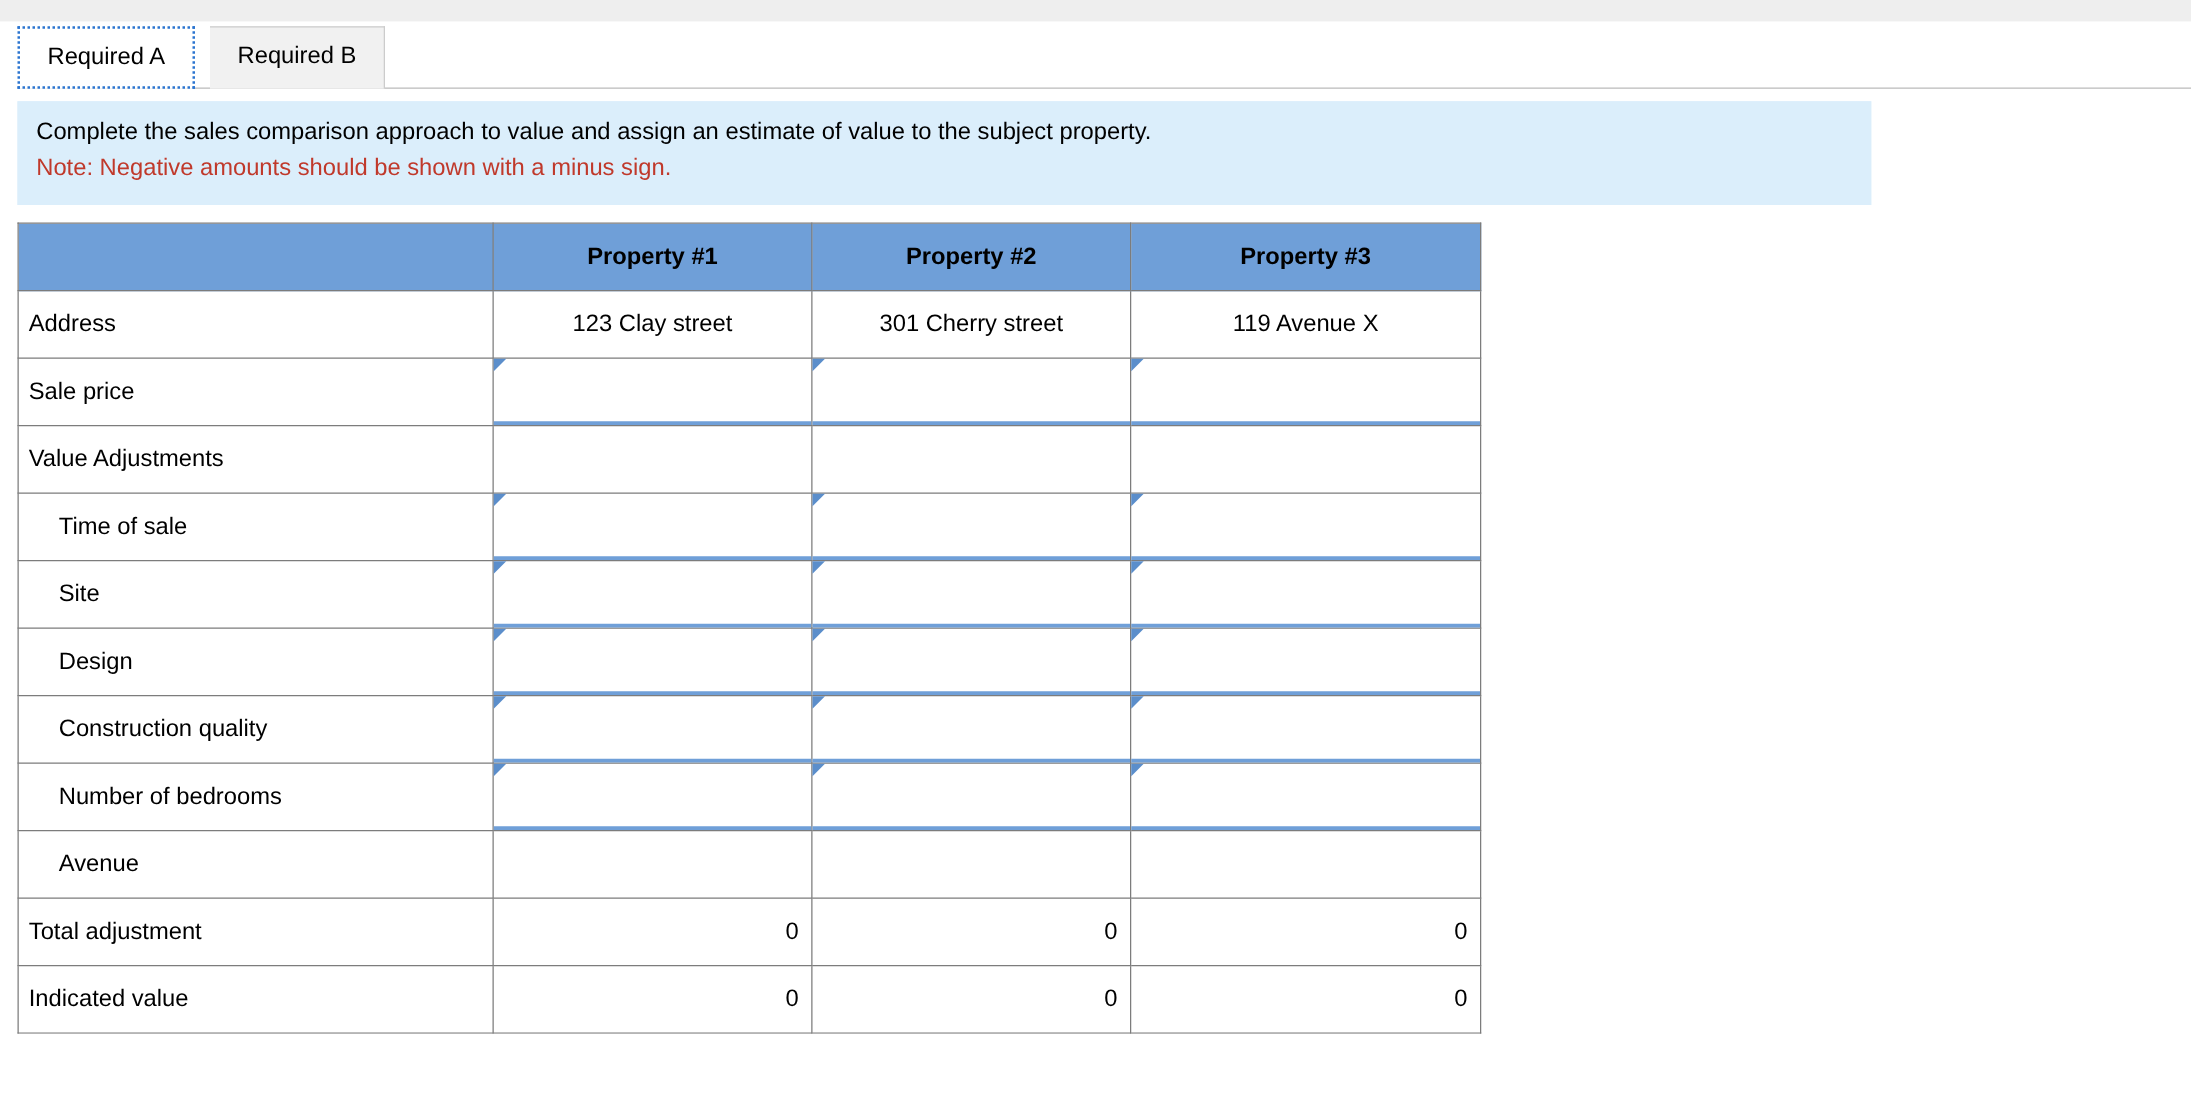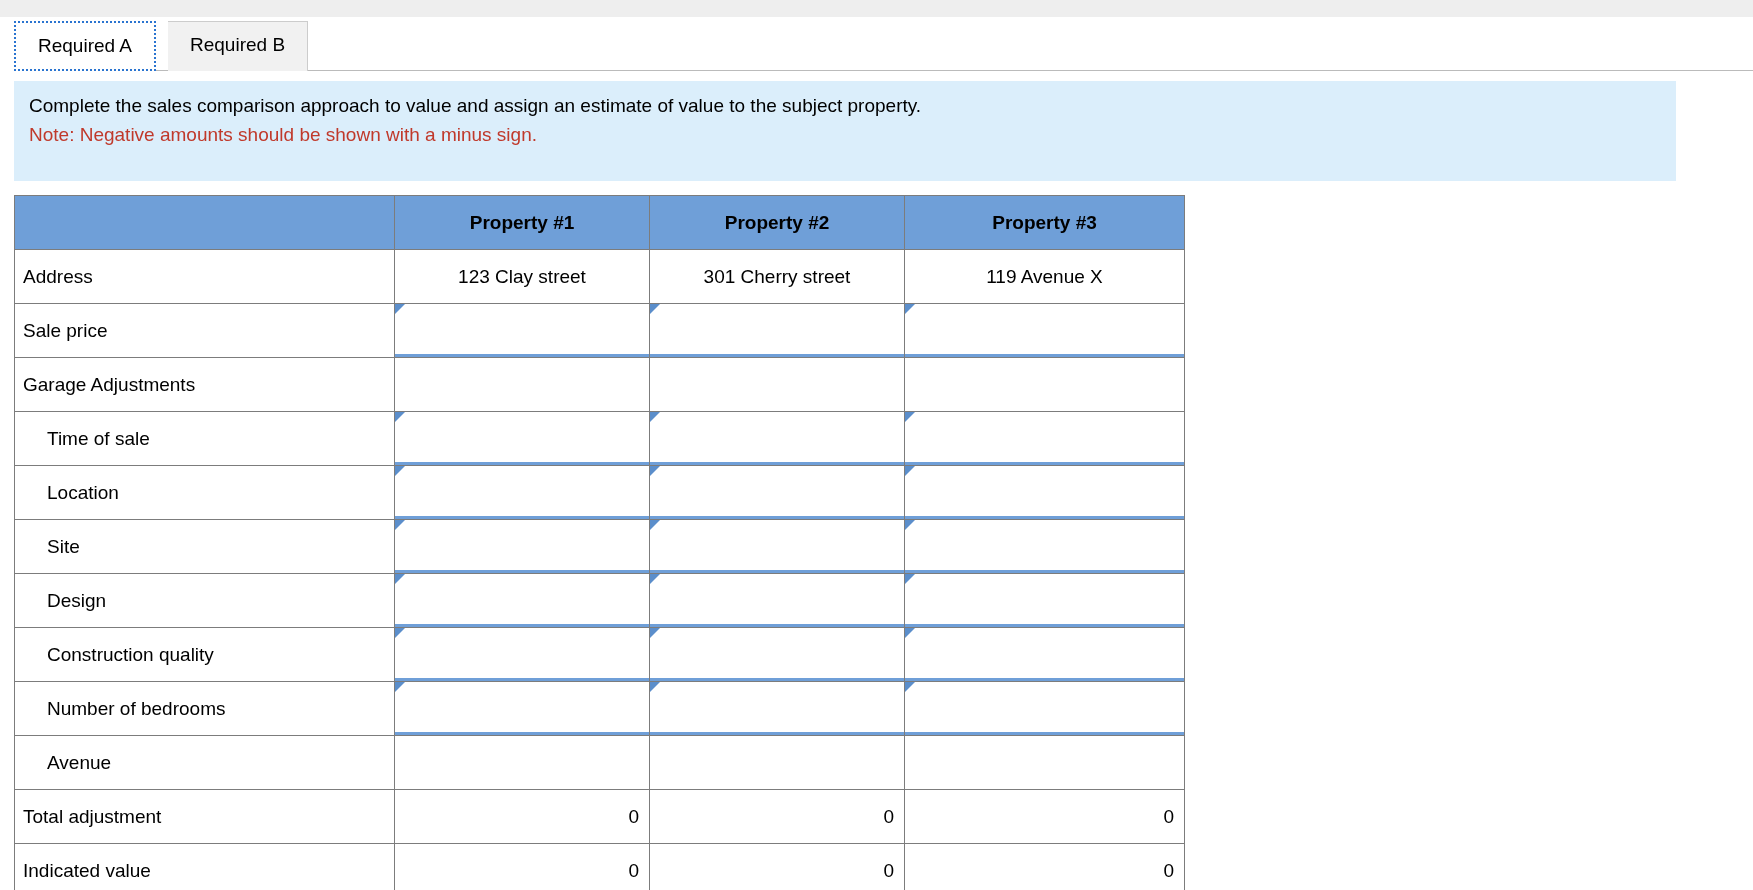--- a/index.html
+++ b/index.html
@@ -4,21 +4,21 @@
 <style>
   html,body{margin:0;padding:0;font-family:Arial,Helvetica,sans-serif;font-size:19px;color:#000;background:#fff}
   .page{width:1753px}
   .topstrip{height:16px;background:#eeeeee;border-bottom:1px solid #eee}
   .content{padding-left:14px}
   .tabs{display:flex;gap:12px;margin-top:4px}
   .tab{padding:12px 22px;font-size:19px;background:#f1f1f1;border:1px solid #ccc;border-bottom:none;cursor:pointer}
   .tab.active{background:#fff;border:2px dotted #2a74d0;position:relative;z-index:2}
   .tab.inactive{border-left:0}
   .tabline{border-bottom:1px solid #bbb;margin-top:-1px}
-  .instructions{background:#dbeefb;padding:10px 14px 31px 14px;border:1px solid #dbeefb;font-family:Verdana,Arial,sans-serif;font-size:19px;line-height:1.5;margin-top:10px;width:1662px;box-sizing:border-box}
+  .instructions{background:#dbeefb;padding:10px 14px 14px 14px;border:1px solid #dbeefb;font-family:Verdana,Arial,sans-serif;font-size:19px;line-height:1.5;margin-top:10px;width:1483px;box-sizing:border-box}
   .instructions .note{color:#c0392b}
   table.grid{border-collapse:collapse;margin-top:14px}
   table.grid td,table.grid th{border:1px solid #7c7c7c;height:54px;box-sizing:border-box;font-size:19px;font-weight:400;font-family:Arial,Helvetica,sans-serif}
   table.grid th{background:#6f9fd8;font-weight:700;text-align:center}
   table.grid td.label{padding:4px 8px;text-align:left}
   table.grid td.sublabel{padding:4px 8px 4px 32px;text-align:left}
   table.grid td.valcell{text-align:center;padding:0}
   table.grid td.numcell{text-align:right;padding:4px 10px 4px 4px}
   .col-label{width:380px}
   .col-p{width:255px}
@@ -72,39 +72,27 @@
               <div class="inputcell marked"><input type="text" style=""></div>
             </td>
       <td class="valcell">
               <div class="inputcell marked"><input type="text" style=""></div>
             </td>
       <td class="valcell">
               <div class="inputcell marked"><input type="text" style=""></div>
             </td>
     </tr>
     <tr>
-      <td class="label">Garage Adjustments</td>
+      <td class="label">Value Adjustments</td>
       <td class="valcell"></td>
       <td class="valcell"></td>
       <td class="valcell"></td>
     </tr>
     <tr>
       <td class="sublabel">Time of sale</td>
-      <td class="valcell">
-              <div class="inputcell marked"><input type="text" style=""></div>
-            </td>
-      <td class="valcell">
-              <div class="inputcell marked"><input type="text" style=""></div>
-            </td>
-      <td class="valcell">
-              <div class="inputcell marked"><input type="text" style=""></div>
-            </td>
-    </tr>
-    <tr>
-      <td class="sublabel">Location</td>
       <td class="valcell">
               <div class="inputcell marked"><input type="text" style=""></div>
             </td>
       <td class="valcell">
               <div class="inputcell marked"><input type="text" style=""></div>
             </td>
       <td class="valcell">
               <div class="inputcell marked"><input type="text" style=""></div>
             </td>
     </tr>

